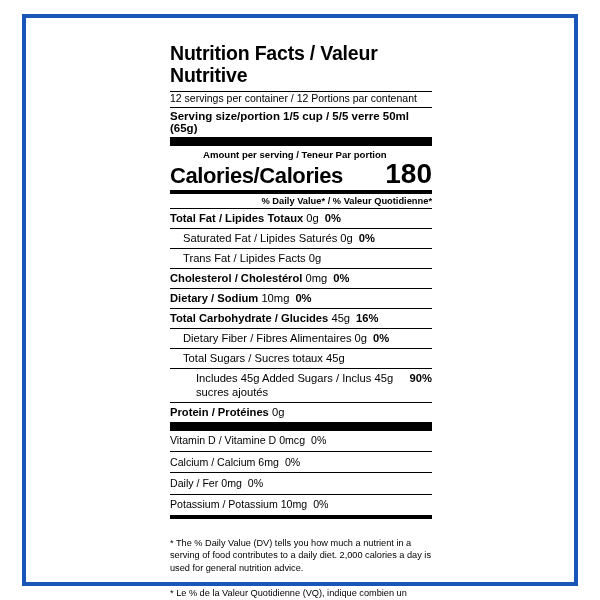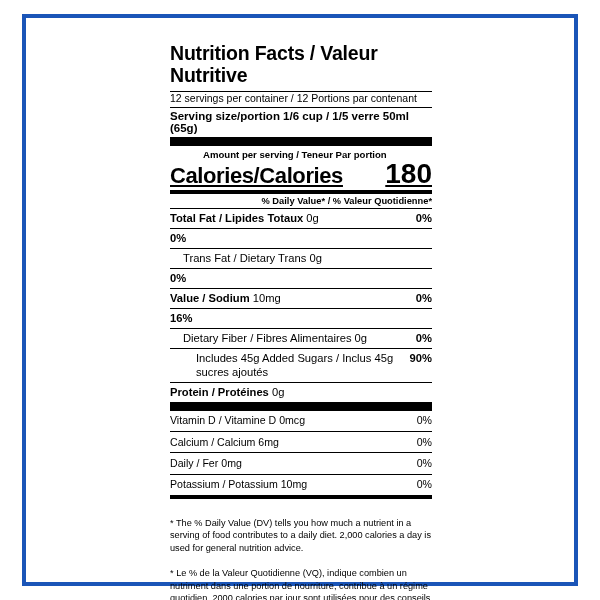--- a/index.html
+++ b/index.html
@@ -68,21 +68,20 @@
     font-weight: bold;
     color: #000;
     padding: 3px 0 0 0;
     margin-left: 33px;
   }
   .cal-row {
     display: flex;
     align-items: baseline;
     justify-content: space-between;
     padding-bottom: 1px;
-    text-decoration: underline;
   }
   .cal-label {
     font-size: 22px;
     font-weight: bold;
     letter-spacing: -0.4px;
     color: #000;
   }
   .cal-value {
     font-size: 28px;
     font-weight: bold;
@@ -91,21 +90,21 @@
   }
   .dv-header {
     font-size: 9.3px;
     font-weight: bold;
     text-align: right;
     color: #000;
     padding: 2px 0 2px 0;
   }
   .nrow {
     display: flex;
-    justify-content: space-between;
+    justify-content: flex-start;
     align-items: baseline;
     font-size: 11.2px;
     color: #000;
     padding: 2.5px 0 2.5px 0;
     border-top: 1px solid #000;
     line-height: 1.25;
   }
   .nrow .left { padding-right: 6px; }
   .nrow .right { font-weight: bold; white-space: nowrap; }
   .nrow.noborder { border-top: none; }
@@ -135,67 +134,74 @@
   <div class="blue-frame"></div>
 
   <div class="panel">
 
     <div class="title">Nutrition Facts / Valeur Nutritive</div>
 
     <div class="rule-thin"></div>
     <div class="servings">12 servings per container / 12 Portions par contenant</div>
 
     <div class="rule-thin"></div>
-    <div class="serving-size">Serving size/portion 1/6 cup / 1/5 verre 50ml (65g)</div>
+    <div class="serving-size">Serving size/portion 1/5 cup / 5/5 verre 50ml (65g)</div>
 
     <div class="rule-thick"></div>
     <div class="amount-per">Amount per serving /  Teneur Par portion</div>
 
     <div class="cal-row">
       <div class="cal-label">Calories/Calories</div>
       <div class="cal-value">180</div>
     </div>
 
     <div class="rule-med"></div>
     <div class="dv-header">% Daily Value* / % Valeur Quotidienne*</div>
 
     <div class="nutrient-rows">
 
       <div class="nrow">
         <div class="left"><span class="b">Total Fat / Lipides Totaux</span> <span>0g</span></div>
         <div class="right">0%</div>
       </div>
 
       <div class="nrow">
-        <div class="right">0%</div>
-      </div>
-
-      <div class="nrow">
-        <div class="left indent1"><span>Trans Fat / Dietary  Trans</span> <span>0g</span></div>
+        <div class="left indent1"><span>Saturated Fat / Lipides Saturés</span> <span>0g</span></div>
+        <div class="right">0%</div>
+      </div>
+
+      <div class="nrow">
+        <div class="left indent1"><span>Trans Fat / Lipides  Facts</span> <span>0g</span></div>
         <div class="right"></div>
       </div>
 
       <div class="nrow">
-        <div class="right">0%</div>
-      </div>
-
-      <div class="nrow">
-        <div class="left"><span class="b">Value / Sodium</span> <span>10mg</span></div>
-        <div class="right">0%</div>
-      </div>
-
-      <div class="nrow">
+        <div class="left"><span class="b">Cholesterol / Cholestérol</span> <span>0mg</span></div>
+        <div class="right">0%</div>
+      </div>
+
+      <div class="nrow">
+        <div class="left"><span class="b">Dietary / Sodium</span> <span>10mg</span></div>
+        <div class="right">0%</div>
+      </div>
+
+      <div class="nrow">
+        <div class="left"><span class="b">Total Carbohydrate / Glucides</span> <span>45g</span></div>
         <div class="right">16%</div>
       </div>
 
       <div class="nrow">
         <div class="left indent1"><span>Dietary Fiber / Fibres Alimentaires</span> <span>0g</span></div>
         <div class="right">0%</div>
       </div>
 
+      <div class="nrow">
+        <div class="left indent1"><span>Total Sugars / Sucres totaux</span> <span>45g</span></div>
+        <div class="right"></div>
+      </div>
 
       <div class="nrow">
         <div class="left indent2"><span>Includes 45g Added Sugars / Inclus 45g sucres ajoutés</span> <span></span></div>
         <div class="right">90%</div>
       </div>
 
       <div class="nrow">
         <div class="left"><span class="b">Protein / Protéines</span> <span>0g</span></div>
         <div class="right"></div>
       </div>

